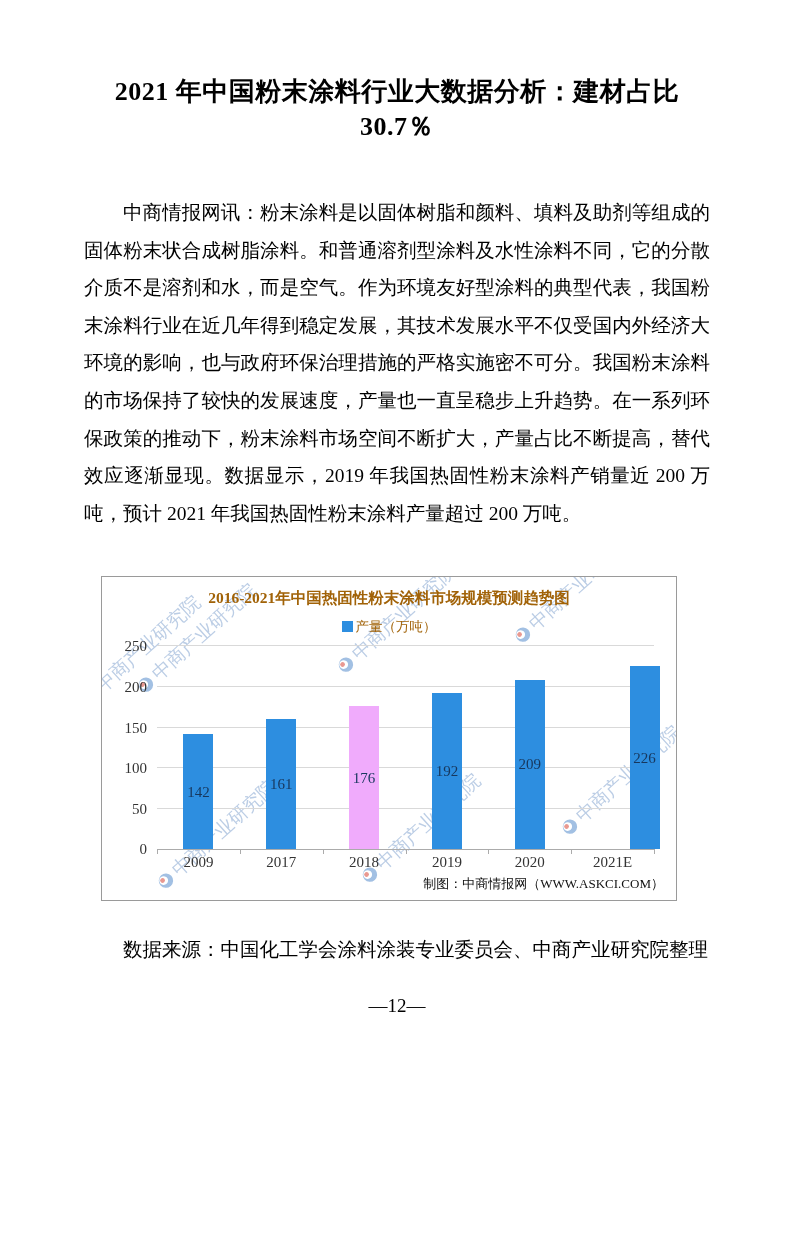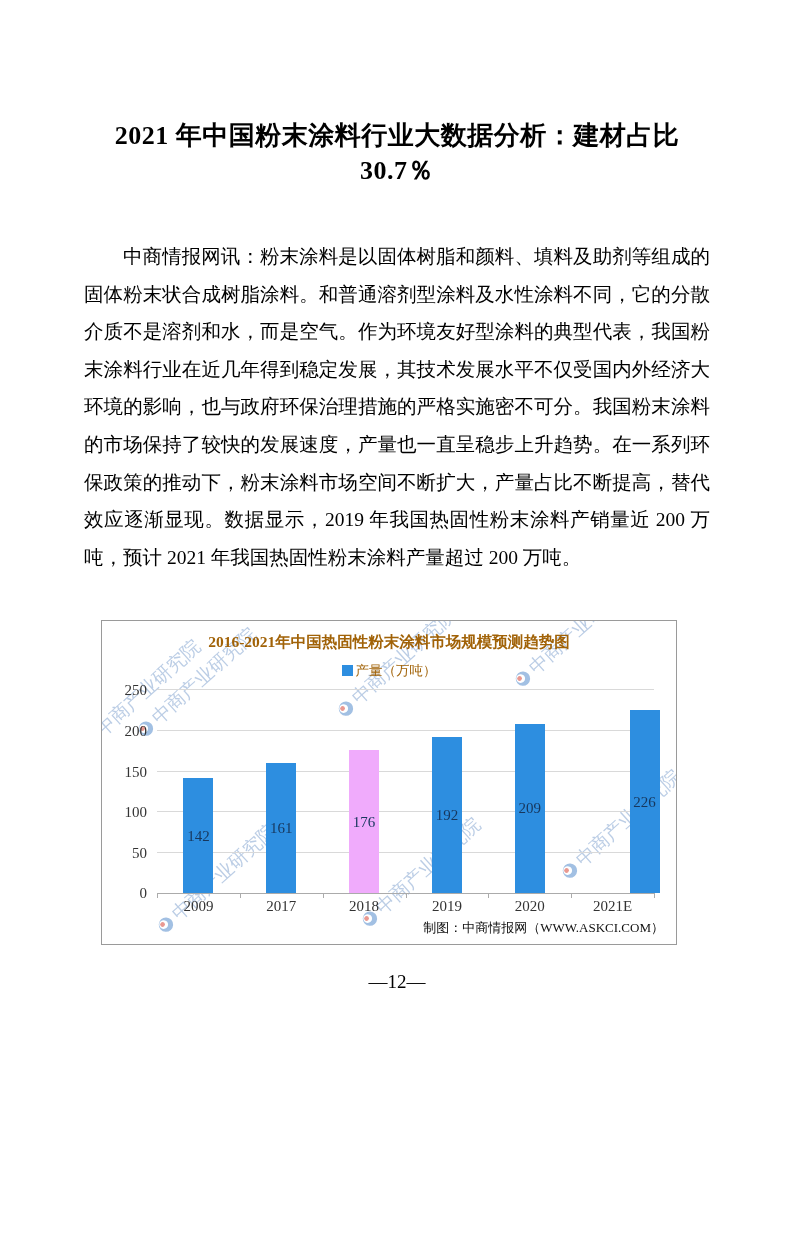--- a/index.html
+++ b/index.html
@@ -4,21 +4,21 @@
 <style>
   * { margin: 0; padding: 0; box-sizing: border-box; }
   html, body { background: #ffffff; }
   body {
     width: 794px; height: 1252px;
     font-family: "Liberation Serif", "DejaVu Serif", serif;
     color: #000;
     position: relative;
     overflow: hidden;
   }
-  .page { padding: 118px 84px 0 84px; }
+  .page { padding: 74px 84px 0 84px; }
 
   .doc-title {
     font-size: 26px; font-weight: bold; text-align: center;
     letter-spacing: 0.5px;
   }
   .body-text {
     margin-top: 50px;
     font-size: 19.5px; line-height: 37.6px;
     text-align: justify; text-indent: 2em;
   }
@@ -229,16 +229,17 @@
       <div class="watermark" style="left: 462px; top: 242px;">
         <svg width="16" height="16" viewBox="0 0 20 20">
           <circle cx="10" cy="10" r="9" fill="rgba(70,130,200,0.5)"></circle>
           <circle cx="8" cy="8" r="5.5" fill="#ffffff"></circle>
           <circle cx="7" cy="7" r="3" fill="rgba(215,70,55,0.55)"></circle>
         </svg>
         <span>中商产业研究院</span>
       </div>
     </div>
 
+  <p class="source-note">数据来源：中国化工学会涂料涂装专业委员会、中商产业研究院整理</p>
 
   <div class="page-number">—12—</div>
 
 </div>
 
 </body></html>

